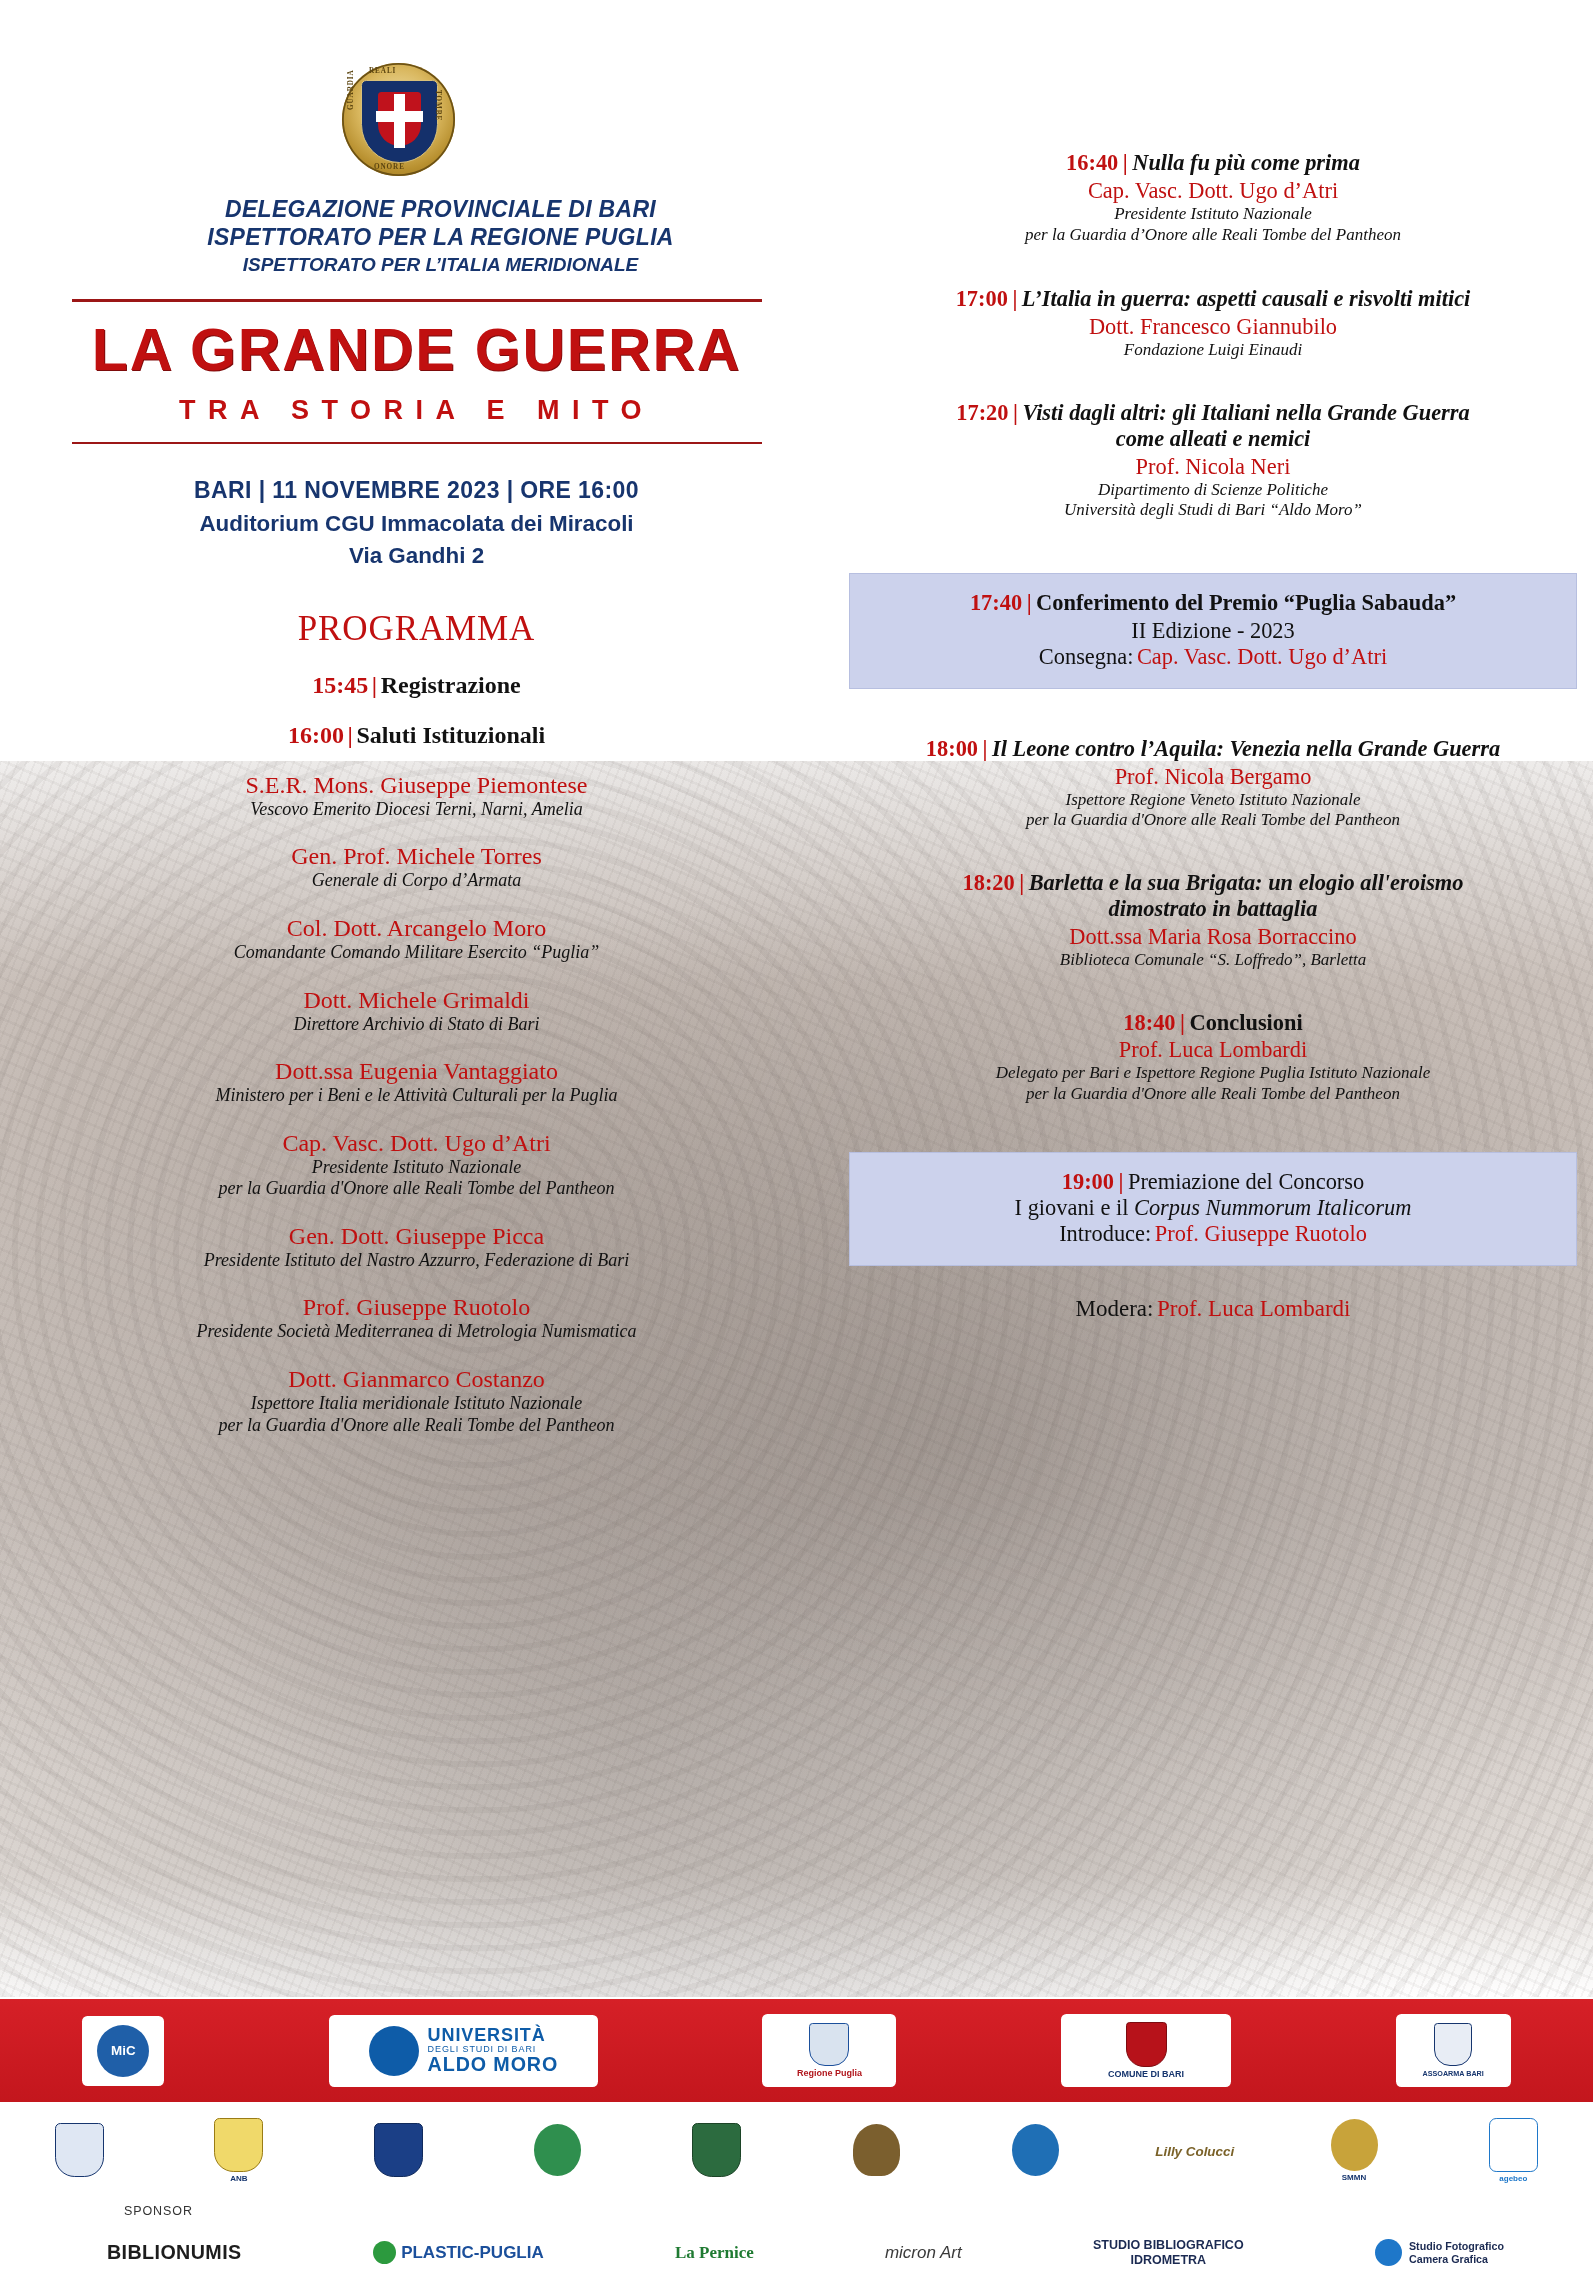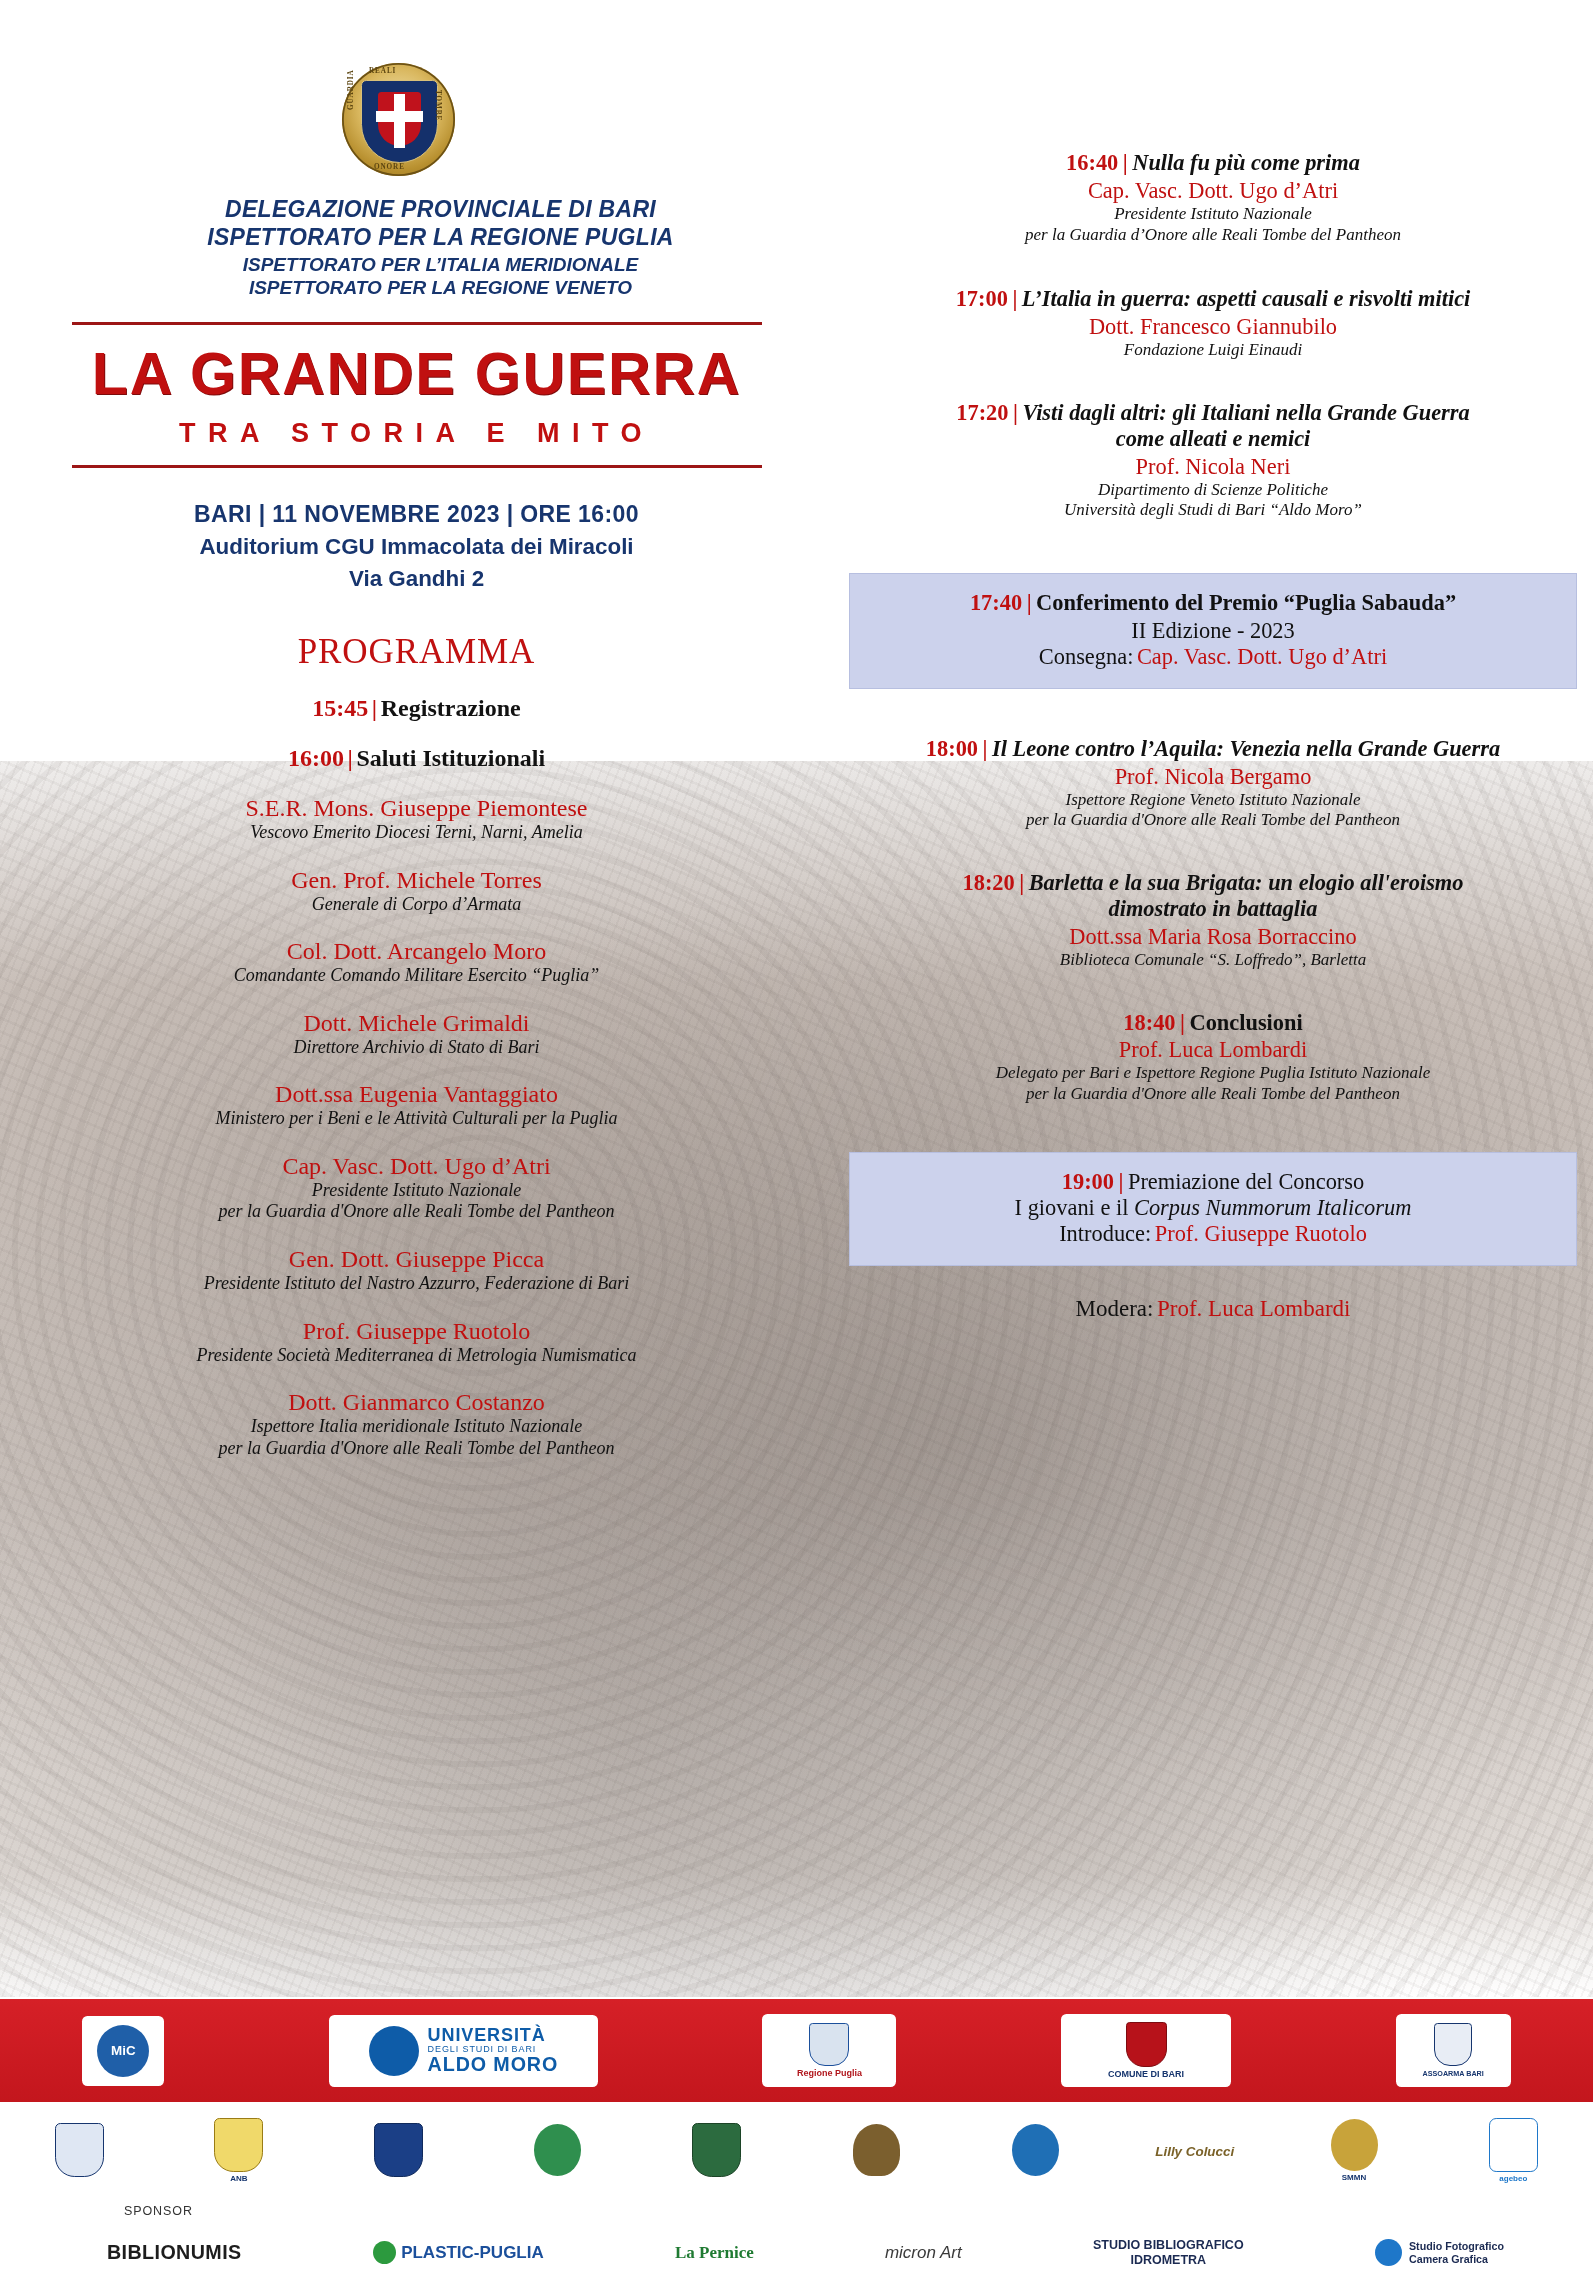--- a/index.html
+++ b/index.html
@@ -220,21 +220,20 @@
       <span class="ct4">ONORE</span>
     </div>
   </div>
 
   <div class="leftcol">
 
     <div class="org-lines">
       <div class="org-1">DELEGAZIONE PROVINCIALE DI BARI</div>
       <div class="org-2">ISPETTORATO PER LA REGIONE PUGLIA</div>
       <div class="org-3">ISPETTORATO PER L’ITALIA MERIDIONALE</div>
-      <div class="org-4">ISPETTORATO PER LA REGIONE VENETO</div>
     </div>
 
     <div class="rule"></div>
     <div class="title-main">LA GRANDE GUERRA</div>
     <div class="title-sub">TRA STORIA E MITO</div>
     <div class="rule bottom"></div>
 
     <div class="venue">
       <div class="venue-1">BARI | 11 NOVEMBRE 2023 | ORE 16:00</div>
       <div class="venue-2">Auditorium CGU Immacolata dei Miracoli</div>

